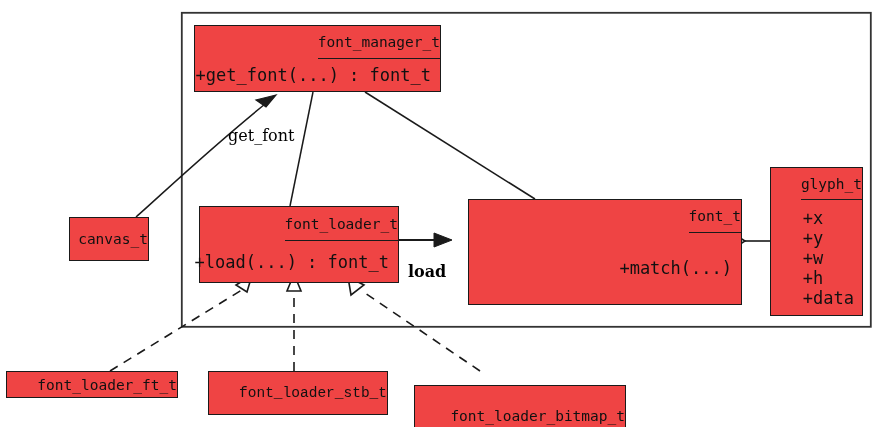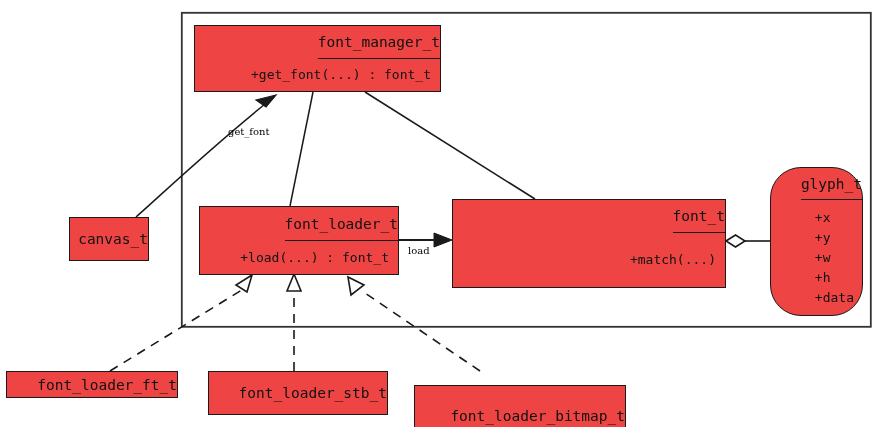--- a/index.html
+++ b/index.html
@@ -36,30 +36,30 @@
   .uml-members{
     box-sizing:border-box;
     padding:6px 9px 6px 9px;
     display:flex;
     flex-direction:column;
     justify-content:center;
     flex:1 1 auto;
   }
   .uml-member{
     font-family:"DejaVu Sans Mono","Liberation Mono",monospace;
-    font-size:13px;
+    font-size:17px;
     color:#111111;
     line-height:20px;
     white-space:nowrap;
     text-align:left;
   }
   .edge-label{
     position:absolute;
     font-family:"DejaVu Serif","Liberation Serif",serif;
-    font-size:10px;
+    font-size:16px;
     color:#000000;
     white-space:nowrap;
     background:transparent;
   }
 </style>
 </head>
 <body>
 
 <div id="stage">
 
@@ -90,58 +90,58 @@
     <polygon points="348,277 351,295 364,285" fill="#ffffff" stroke="#1a1a1a" stroke-width="1.6"></polygon>
   </svg>
 
   <div class="uml-box" style="left:194px;top:25px;width:247px;height:67px;">
     <div class="uml-name has-members" style="height:33px;">font_manager_t</div>
     <div class="uml-members">
       <div class="uml-member">+get_font(...) : font_t</div>
     </div>
   </div>
 
-  <div class="uml-box" style="left:199px;top:206px;width:200px;height:69px;">
+  <div class="uml-box" style="left:199px;top:206px;width:200px;height:77px;">
     <div class="uml-name has-members" style="height:34px;">font_loader_t</div>
     <div class="uml-members">
       <div class="uml-member">+load(...) : font_t</div>
     </div>
   </div>
 
-  <div class="uml-box" style="left:452px;top:199px;width:274px;height:89px;">
+  <div class="uml-box" style="left:468px;top:199px;width:274px;height:106px;">
     <div class="uml-name has-members" style="height:33px;">font_t</div>
     <div class="uml-members" style="padding-top:5px;">
       <div class="uml-member">+match(...)</div>
     </div>
   </div>
 
-  <div class="uml-box" style="left:770px;top:167px;width:93px;height:149px;border-radius:31px;">
+  <div class="uml-box" style="left:770px;top:167px;width:93px;height:149px;">
     <div class="uml-name has-members" style="height:32px;">glyph_t</div>
     <div class="uml-members" style="padding:5px 8px;">
       <div class="uml-member">+x</div>
       <div class="uml-member">+y</div>
       <div class="uml-member">+w</div>
       <div class="uml-member">+h</div>
       <div class="uml-member">+data</div>
     </div>
   </div>
 
   <div class="uml-box" style="left:69px;top:217px;width:80px;height:44px;">
     <div class="uml-name" style="height:100%;">canvas_t</div>
   </div>
 
   <div class="uml-box" style="left:6px;top:371px;width:172px;height:27px;">
     <div class="uml-name" style="height:100%;">font_loader_ft_t</div>
   </div>
 
   <div class="uml-box" style="left:208px;top:371px;width:180px;height:44px;">
-    <div class="uml-name" style="height:100%;">font_loader_stb_t</div>
+    <div class="uml-name" style="height:100%;font-family:Liberation Mono, monospace;">font_loader_stb_t</div>
   </div>
 
   <div class="uml-box" style="left:414px;top:385px;width:212px;height:61px;">
     <div class="uml-name" style="height:100%;">font_loader_bitmap_t</div>
   </div>
 
   <div class="edge-label" style="left:228px;top:126px;">get_font</div>
 
-  <div class="edge-label" style="left:408px;top:245px;">load</div>
+  <div class="edge-label" style="left:408px;top:262px;font-weight:bold;">load</div>
 
 </div>
 
 </body></html>

